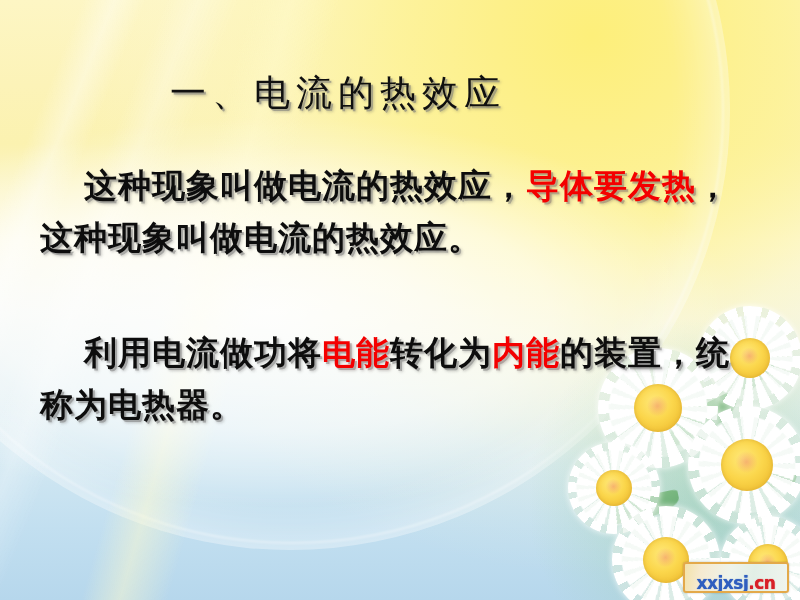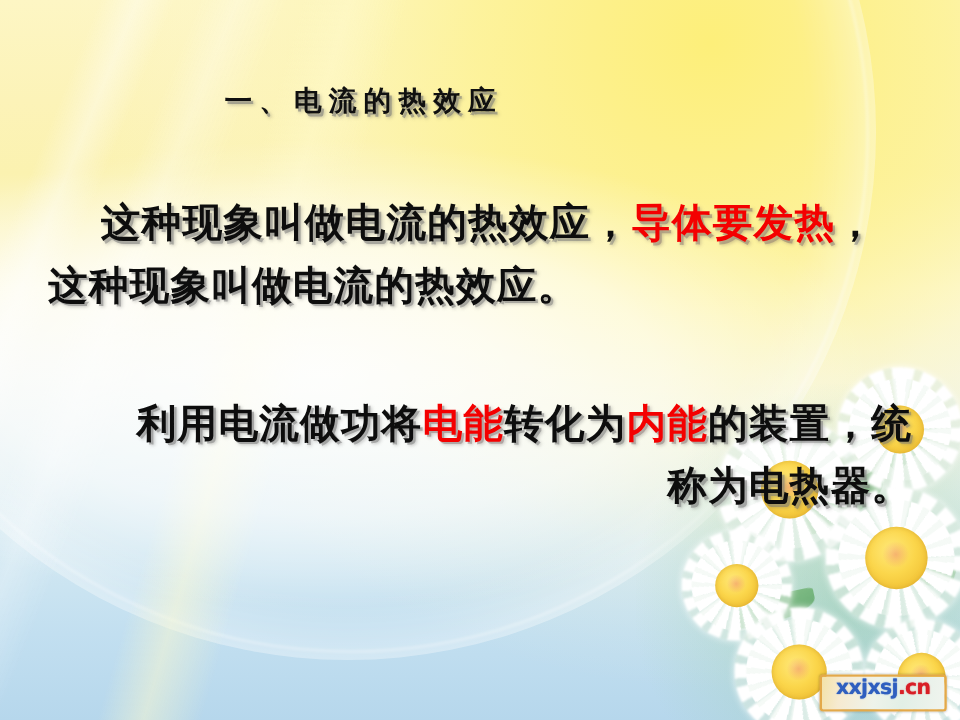--- a/index.html
+++ b/index.html
@@ -127,25 +127,25 @@
     border-radius: 60% 10% 60% 10%;
     opacity:.75;
     filter: blur(.6px);
   }
 
   
   .content { position: absolute; inset: 0; }
 
   .title {
     position: absolute;
-    left: 187px;
+    left: 170px;
     top: 72px;
-    font-size: 23px;
+    font-size: 36px;
     line-height: 1.18;
-    font-weight: 700;
+    font-weight: 400;
     color: #101010;
     letter-spacing: 6px;
     white-space: nowrap;
     text-shadow: 2px 2px 0 rgba(120,120,120,0.55),
                  3px 3px 3px rgba(90,90,90,0.35);
   }
 
   .para {
     position: absolute;
     font-size: 33px;
@@ -157,35 +157,35 @@
                  3px 3px 3px rgba(90,90,90,0.32);
   }
   .para .hl {
     color: #f40000;
     text-shadow: 2px 2px 0 rgba(130,110,110,0.45),
                  3px 3px 3px rgba(95,80,80,0.30);
   }
   .para .indent { display: inline-block; width: 44px; }
 
   #para1 { left: 40px; top: 160px; width: 720px; }
-  #para2 { left: 40px; top: 327px; width: 720px; text-align: right; }
+  #para2 { left: 40px; top: 327px; width: 720px; }
 
   
   .watermark {
     position: absolute;
     left: 683px;
     top: 562px;
     width: 102px;
     height: 27px;
     border: 2px solid #e3a94a;
     border-radius: 3px;
     background: linear-gradient(100deg,
        #f3e2a8 0%, #f6ead0 16%, #eef3ea 44%, #e2efe6 66%, #f0f4ee 100%);
     display: flex;
-    align-items: flex-start;
+    align-items: flex-end;
     justify-content: center;
     overflow: hidden;
     box-shadow: 0 0 2px rgba(0,0,0,.25);
   }
   .watermark .wm-text {
     font-family: "DejaVu Sans", "Liberation Sans", sans-serif;
     font-size: 17px;
     font-weight: 900;
     letter-spacing: -0.5px;
     line-height: 1;

